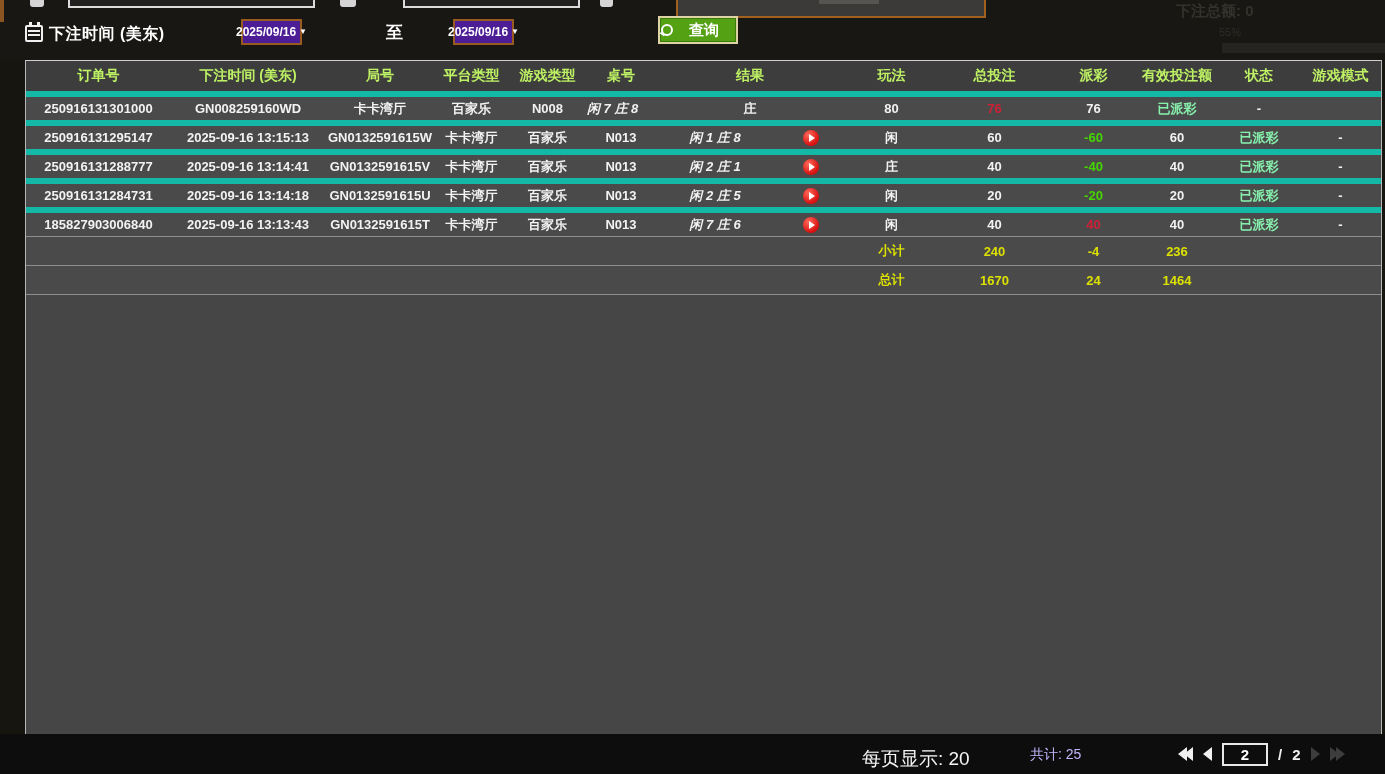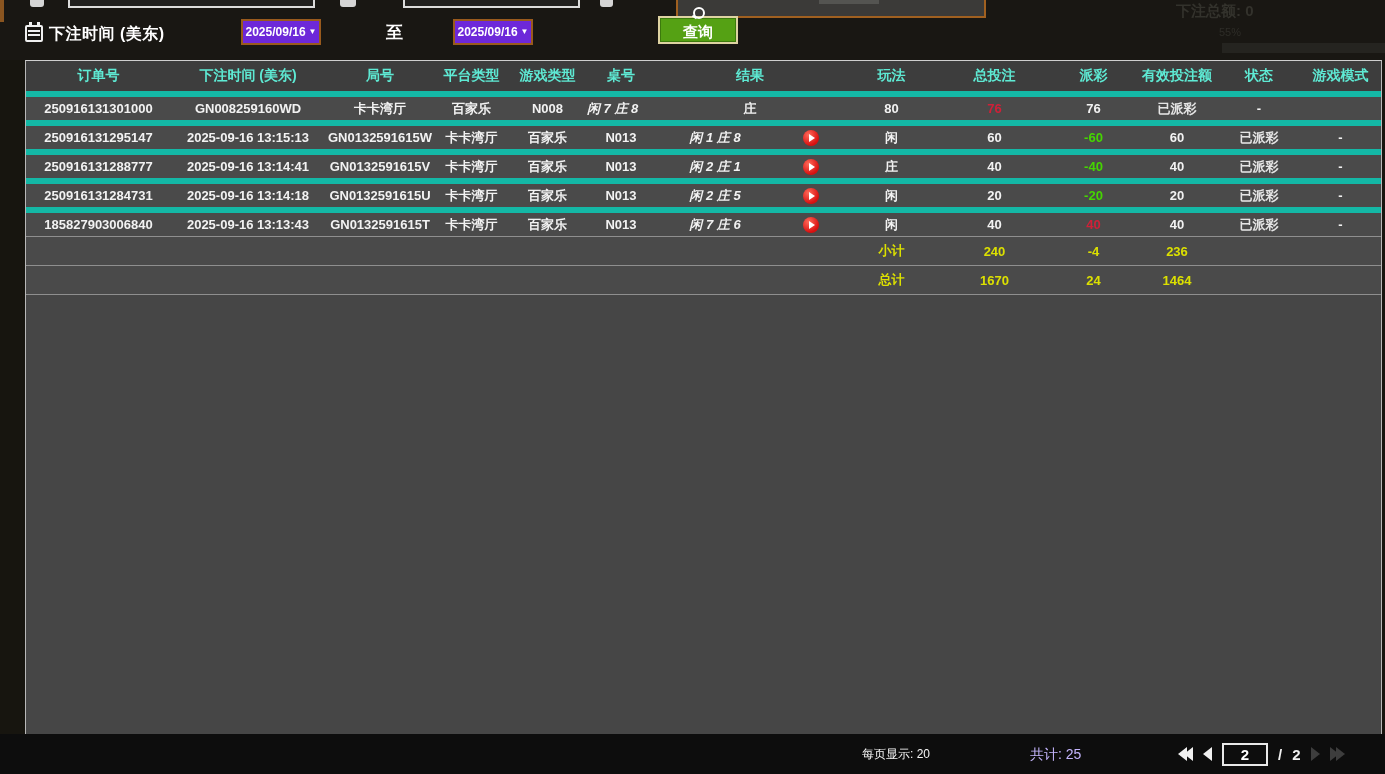--- a/index.html
+++ b/index.html
@@ -26,70 +26,70 @@
                   background:#3b3a38; border:2px solid #a06020; border-top:none; }
   .cut-dropdown .smudge { position:absolute; left:46%; top:0; width:60px; height:4px; background:#6d6d6a; opacity:.5; }
 
   .cal-icon { position:absolute; left:25px; top:25px; width:18px; height:17px;
               border:2px solid #f0f0f0; border-radius:2px; }
   .cal-icon:before { content:""; position:absolute; left:2px; top:-5px; width:3px; height:4px; background:#f0f0f0; box-shadow:8px 0 #f0f0f0; }
   .cal-icon:after { content:""; position:absolute; left:1px; top:3px; width:12px; height:2px;
               background:#f0f0f0; box-shadow:0 4px #f0f0f0; }
   .bet-time-label { position:absolute; left:49px; top:24px; font-size:16px; font-weight:bold; color:#fff; letter-spacing:.5px; }
 
-  .datebox { position:absolute; top:19px; width:80px; height:26px; background:#6d28d9;
+  .datebox { position:absolute; top:19px; width:61px; height:26px; background:#4c1d95;
              border:2px solid #995a1d; color:#fff; font-size:12px; font-weight:bold;
              display:flex; align-items:center; justify-content:center; gap:3px; cursor:pointer; }
   .datebox .caret { font-size:8px; line-height:1; }
   .datebox1 { left:241px; }
   .datebox2 { left:453px; }
   .to-label { position:absolute; left:386px; top:21px; font-size:17px; font-weight:bold; color:#fff; }
 
   .query-btn { position:absolute; left:658px; top:16px; width:80px; height:28px;
                background:#55a114; border:2px solid #ded3a2; outline:1px solid #3c7a0c; outline-offset:-3px;
                color:#fff; font-size:15px; font-weight:bold;
-               display:flex; align-items:center; justify-content:flex-end; gap:16px; cursor:pointer;flex-direction:column; }
+               display:flex; align-items:center; justify-content:flex-start; gap:16px; cursor:pointer; }
   .mag-icon { position:relative; width:13px; height:13px; display:inline-block; }
   .mag-icon:before { content:""; position:absolute; left:1px; top:0; width:8px; height:8px;
                      border:2px solid #fff; border-radius:50%; }
   .mag-icon:after { content:""; position:absolute; left:0px; top:9px; width:5px; height:2px;
                     background:#fff; transform:rotate(35deg); }
 
   
   .faint-total { position:absolute; left:1176px; top:2px; font-size:15px; font-weight:bold; color:#33322c; }
   .faint-pct { position:absolute; left:1219px; top:26px; font-size:11px; color:#2e2d28; }
   .faint-bar { position:absolute; left:1222px; top:43px; width:163px; height:10px; background:#252420; }
 
   
   .table-wrap { position:absolute; left:25px; top:60px; width:1357px; height:674px;
                 background:#464646; border:1px solid #b8b8b8; border-top:1px solid #cfcfcf; }
   .trow { display:grid;
           grid-template-columns:145px 154px 110px 73px 79px 68px 190px 93px 113px 85px 82px 82px 81px; }
   .thead { height:30px; background:#3d3d3d; }
-  .thead .cell { color:#5eead4; font-size:14px; font-weight:bold; }
+  .thead .cell { color:#bef264; font-size:14px; font-weight:bold; }
   .drow { height:29px; background:#4a4a4a; border-top:6px solid #14b8a6; }
   .cell { display:flex; align-items:center; justify-content:center;
           font-size:13px; font-weight:bold; color:#f2f2f2; white-space:nowrap; overflow:hidden; }
   .cell.result { justify-content:flex-start; }
   .result-text { width:120px; text-align:center;font-style:italic; }
   .play-icon { width:16px; height:16px; border-radius:50%; margin-left:28px;
                background:radial-gradient(circle at 35% 30%, #ff6a5a, #d80f0f 70%);
                position:relative; cursor:pointer; flex:0 0 auto; }
   .play-icon:after { content:""; position:absolute; left:6px; top:4px;
                border-left:6px solid #fff; border-top:4px solid transparent; border-bottom:4px solid transparent; }
   .pay-red { color:#cf2038; }
   .pay-green { color:#45d600; }
-  .status-green { color:#e5e5e5; }
+  .status-green { color:#86efac; }
   .sumrow { height:29px; background:#4a4a4a; border-top:1px solid #8f8f8f; }
   .sumrow .cell { color:#dce000; }
   .filler { border-top:1px solid #8f8f8f; background:#464646; height:100%; }
 
   
   .footer { position:absolute; left:0; top:734px; width:1385px; height:40px; background:#0d0d0d; }
-  .per-page { position:absolute; left:862px; top:12px; font-size:12px; color:#f5f5f5; }
+  .per-page { position:absolute; left:862px; top:12px; font-size:19px; color:#f5f5f5; }
   .total-count { position:absolute; left:1030px; top:12px; font-size:14px; color:#c4b5fd; }
   .pager { position:absolute; left:1178px; top:4px; height:32px; display:flex; align-items:center; gap:10px; }
   .pg-ico { display:flex; cursor:pointer; }
   .tri { width:0; height:0; border-top:7px solid transparent; border-bottom:7px solid transparent; }
   .tri-l { border-right:9px solid #f0f0f0; }
   .tri-r { border-left:9px solid #3d3d3d; }
   .dbl .tri+.tri { margin-left:-3px; }
   .page-input { width:46px; height:23px; background:#0d0d0d; border:2px solid #e8e8e8;
                 color:#fff; font-size:15px; font-weight:bold; text-align:center;
                 display:flex; align-items:center; justify-content:center; }

